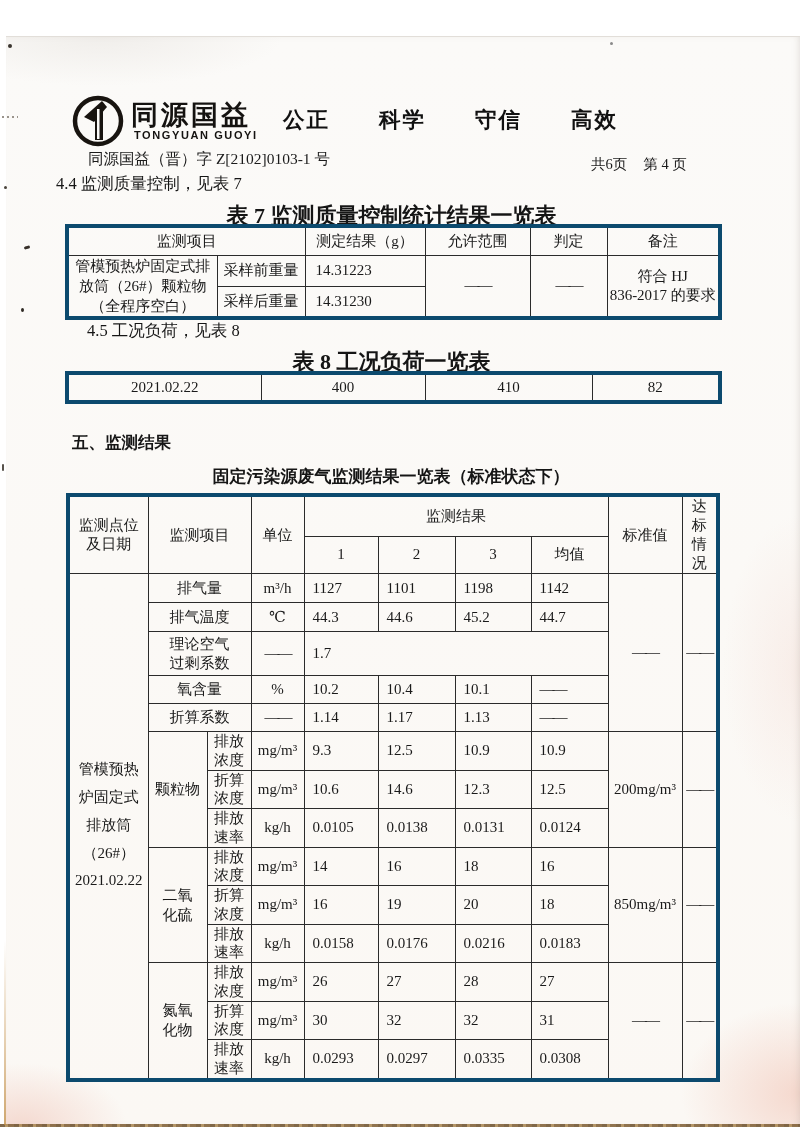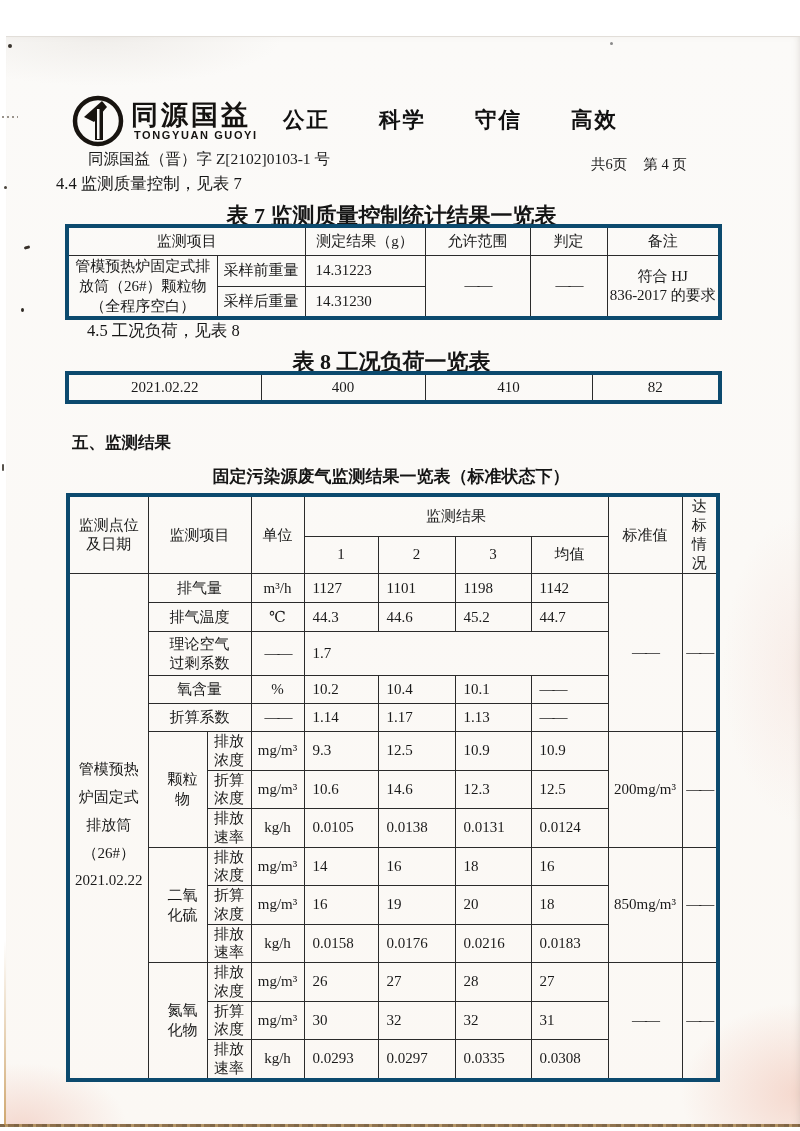--- a/index.html
+++ b/index.html
@@ -72,21 +72,21 @@
   .mt{left:66px;top:493px;width:650px;}
   .mt tr.h1{height:30px;}
   .mt tr.h2{height:27px;}
   .mt tr.r29{height:29px;}
   .mt tr.r44{height:44px;}
   .mt tr.r28{height:28px;padding-left:30px;}
   .mt tr.r36{height:36px;}
   .mt td.val{text-align:left;padding-left:8px;}
   .mt td.site{line-height:1.85;font-size:15px;}
   .mt .sub{line-height:1.25;}
-  .mt .pol{line-height:1.35;padding-left:12px;}
+  .mt .pol{line-height:1.35;}
   .dash{letter-spacing:-2px;white-space:nowrap;}
 
   .logo-svg{left:71px;top:94px;width:54px;height:54px;}
 </style>
 </head>
 <body>
 
 <div class="paper"></div>
 <div class="bottom-edge"></div>
 <div class="left-edge-line"></div>

